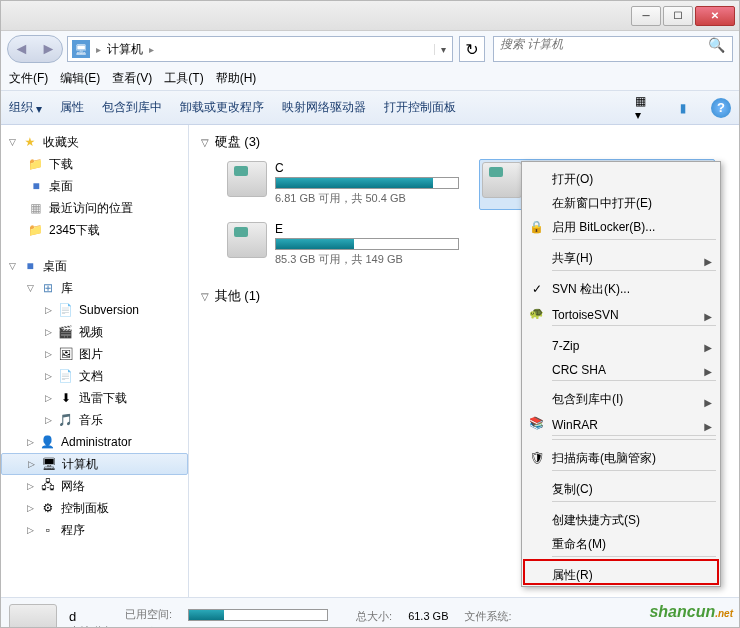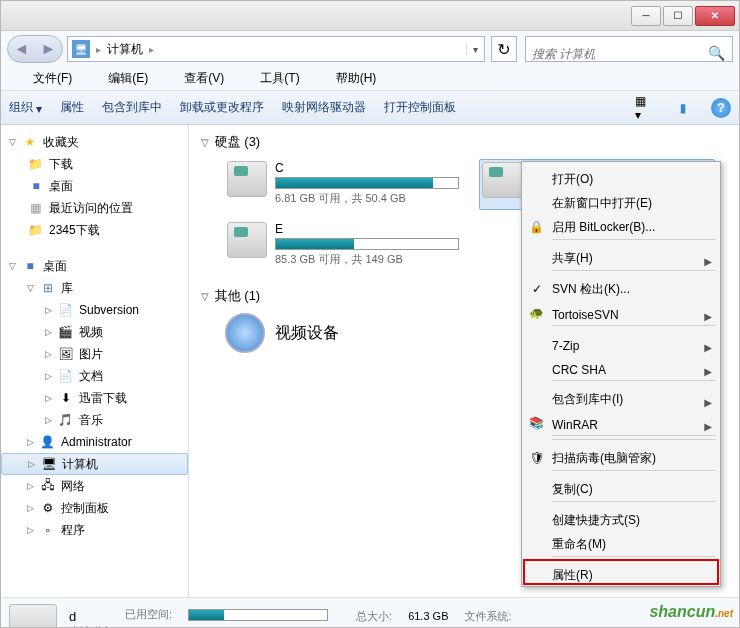--- a/index.html
+++ b/index.html
@@ -13,27 +13,27 @@
 
 .navrow { height: 36px; display: flex; align-items: center; padding: 3px 6px; gap: 4px; background: #f5f8fc; }
 .nav-arrows { width: 56px; height: 28px; border-radius: 14px; background: linear-gradient(#e8eef8,#d0d8e8); border: 1px solid #a8b8d0; display: flex; }
 .nav-arrows > div { flex: 1; display: flex; align-items: center; justify-content: center; color: #88a; }
 .addressbar { flex: 1; height: 26px; border: 1px solid #a8b8d0; display: flex; align-items: center; background: #fff; }
 .addr-icon { width: 18px; height: 18px; background: #5a9cd8; margin: 0 4px; display: flex; align-items: center; justify-content: center; font-size: 10px; color: #fff; }
 .addr-text { font-size: 12px; padding: 0 4px; }
 .addr-sep { color: #888; font-size: 10px; padding: 0 2px; }
 .addr-drop { width: 18px; text-align: center; color: #555; font-size: 10px; border-left: 1px solid #ddd; }
 .refresh-btn { width: 26px; height: 26px; border: 1px solid #a8b8d0; display: flex; align-items: center; justify-content: center; background: #fff; margin-left: 2px; }
-.searchbox { width: 208px; height: 26px; border: 1px solid #a8b8d0; background: #fff; display: flex; align-items: flex-end; padding: 0 6px; margin-left: 4px; }
+.searchbox { width: 240px; height: 26px; border: 1px solid #a8b8d0; background: #fff; display: flex; align-items: flex-start; padding: 0 6px; margin-left: 4px; }
 .searchbox input { border: none; outline: none; flex: 1; font-size: 12px; color: #888; font-style: italic; }
 .search-icon { color: #4a7ab8; font-size: 14px; }
 
 
 .menubar { height: 24px; display: flex; align-items: center; padding: 0 8px; gap: 12px; font-size: 12px; background: #f5f8fc; border-bottom: 1px solid #d8e0ec; }
-.menu-item { cursor: default; margin-left: 24px; }
+.menu-item { cursor: default; }
 
 
 .toolbar { height: 34px; background: linear-gradient(#f2f6fb,#e4ecf7); border-bottom: 1px solid #c8d4e8; display: flex; align-items: center; padding: 0 8px; gap: 18px; font-size: 12px; }
 .tb-item { display: flex; align-items: flex-end; gap: 3px; color: #1a3c6e; cursor: default; }
 .tb-spacer { flex: 1; }
 .tb-icon { width: 20px; height: 20px; display: flex; align-items: center; justify-content: center; }
 .tb-help { width: 20px; height: 20px; border-radius: 50%; background: radial-gradient(#7bf,#38c); color: #fff; display: flex; align-items: center; justify-content: center; font-weight: bold; font-size: 13px; }
 
 
 .mainarea { display: flex; height: 472px; }
@@ -264,24 +264,20 @@
             </div>
           <div class="drive-info">85.3 GB 可用，共 149 GB</div>
         </div>
       </div>
     </div>
 
     <div class="section-head">
       <span class="section-toggle">▽</span>
       <span>其他 (1)</span>
     </div>
-    <div class="device">
-      <div class="device-icon"></div>
-      <span>视频设备</span>
-    </div>
   </div>
 </div>
 
 <div class="ctxmenu" id="ctxmenu">
     <div class="ctx-row">
       <span>打开(O)</span>
     </div>
     <div class="ctx-row">
       <span>在新窗口中打开(E)</span>
     </div>

